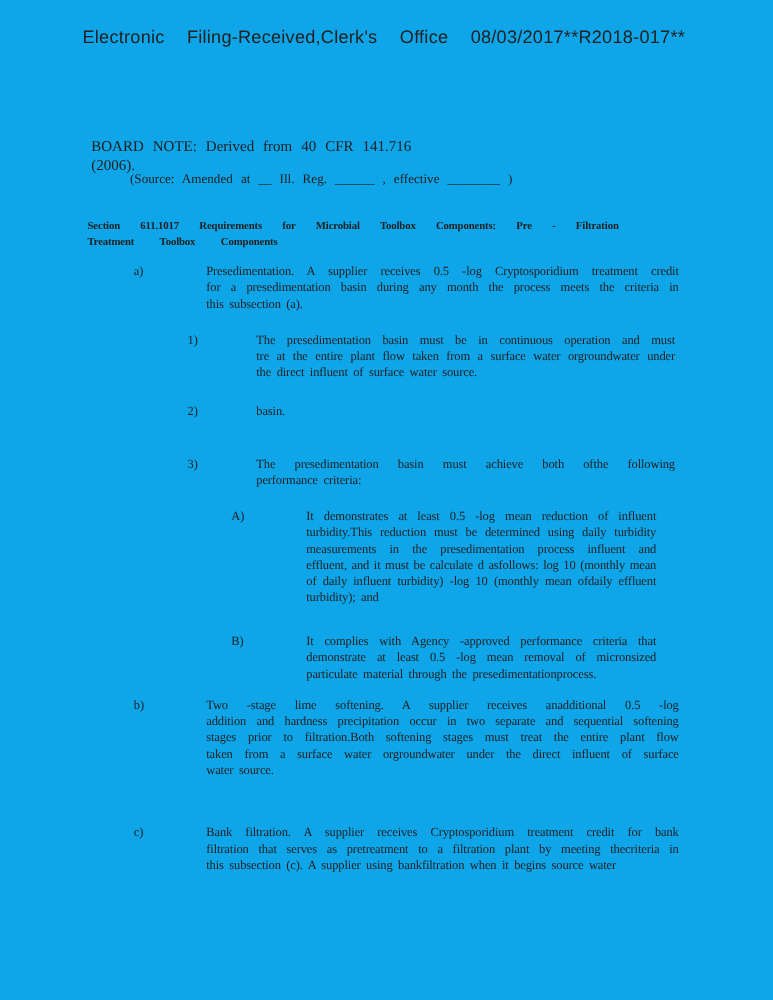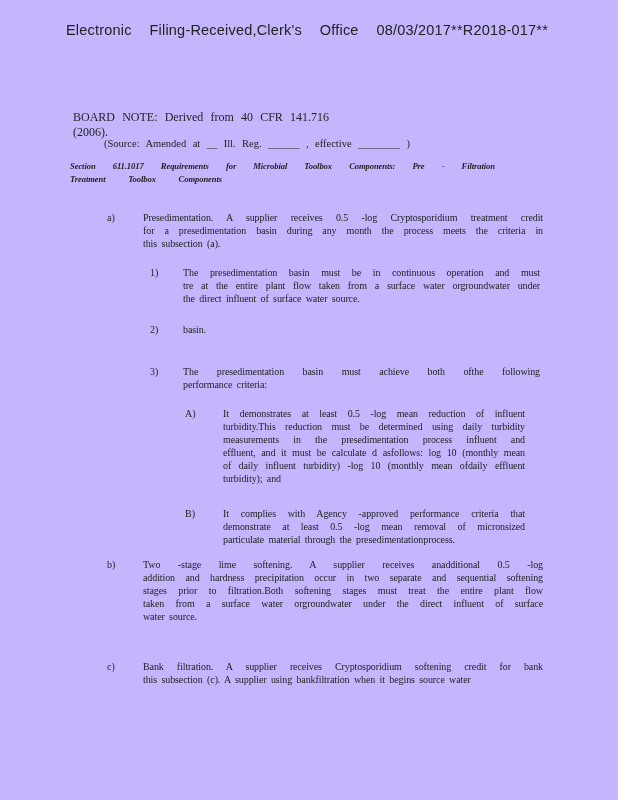--- a/index.html
+++ b/index.html
@@ -4,21 +4,21 @@
 <style>
   html, body {
     margin: 0;
     padding: 0;
     background: #ffffff;
   }
   .page {
     position: relative;
     width: 618px;
     height: 800px;
-    background: #c4b5fd;
+    background: #0ea5e9;
     overflow: hidden;
     font-family: "Liberation Serif", "DejaVu Serif", serif;
     color: #1f1f1f;
   }
   .hdr {
     position: absolute;
     top: 22px;
     left: 66px;
     width: 482px;
     font-family: "Liberation Sans", "DejaVu Sans", sans-serif;
@@ -42,27 +42,26 @@
     position: absolute;
     top: 138px;
     left: 104px;
     width: 306px;
     font-size: 10.5px;
     text-align: justify;
     text-align-last: justify;
   }
   .secthead {
     position: absolute;
-    top: 160px;
+    top: 174px;
     left: 70px;
     font-weight: 700;
     font-size: 8.6px;
     line-height: 13px;
     letter-spacing: -0.1px;
-    font-style: italic;
   }
   .secthead .sl1 {
     width: 425px;
     text-align: justify;
     text-align-last: justify;
   }
   .secthead .sl2 {
     width: 152px;
     text-align: justify;
     text-align-last: justify;
@@ -82,20 +81,21 @@
   .lw2 { width: 33px; }
   .lw3 { width: 38px; }
   .plines { letter-spacing: -0.1px; }
   .w1 { width: 400px; }
   .w2 { width: 357px; }
   .w3 { width: 302px; }
   .jline {
     text-align: justify;
     text-align-last: justify;
     line-height: 13px;
+    margin-left: 22px;
   }
   .jline.lastline {
     text-align: right;
     text-align-last: left;
     word-spacing: 2px;
   }
 </style>
 </head>
 <body>
 
@@ -173,18 +173,19 @@
         <div class="jline">addition and hardness precipitation occur in two separate and sequential softening</div>
         <div class="jline">stages prior to filtration.Both softening stages must treat the entire plant flow</div>
         <div class="jline">taken from a surface water orgroundwater under the direct influent of surface</div>
         <div class="jline lastline">water source.</div>
       </div>
   </div>
 
   <div class="para" style="top:660px; left:107px;">
     <span class="plabel lw1">c)</span>
     <div class="plines w1">
-        <div class="jline">Bank filtration. A supplier receives Cryptosporidium softening credit for bank</div>
+        <div class="jline">Bank filtration. A supplier receives Cryptosporidium treatment credit for bank</div>
+        <div class="jline">filtration that serves as pretreatment to a filtration plant by meeting thecriteria in</div>
         <div class="jline lastline">this subsection (c). A supplier using bankfiltration when it begins source water</div>
       </div>
   </div>
 
 </div>
 
 </body></html>

